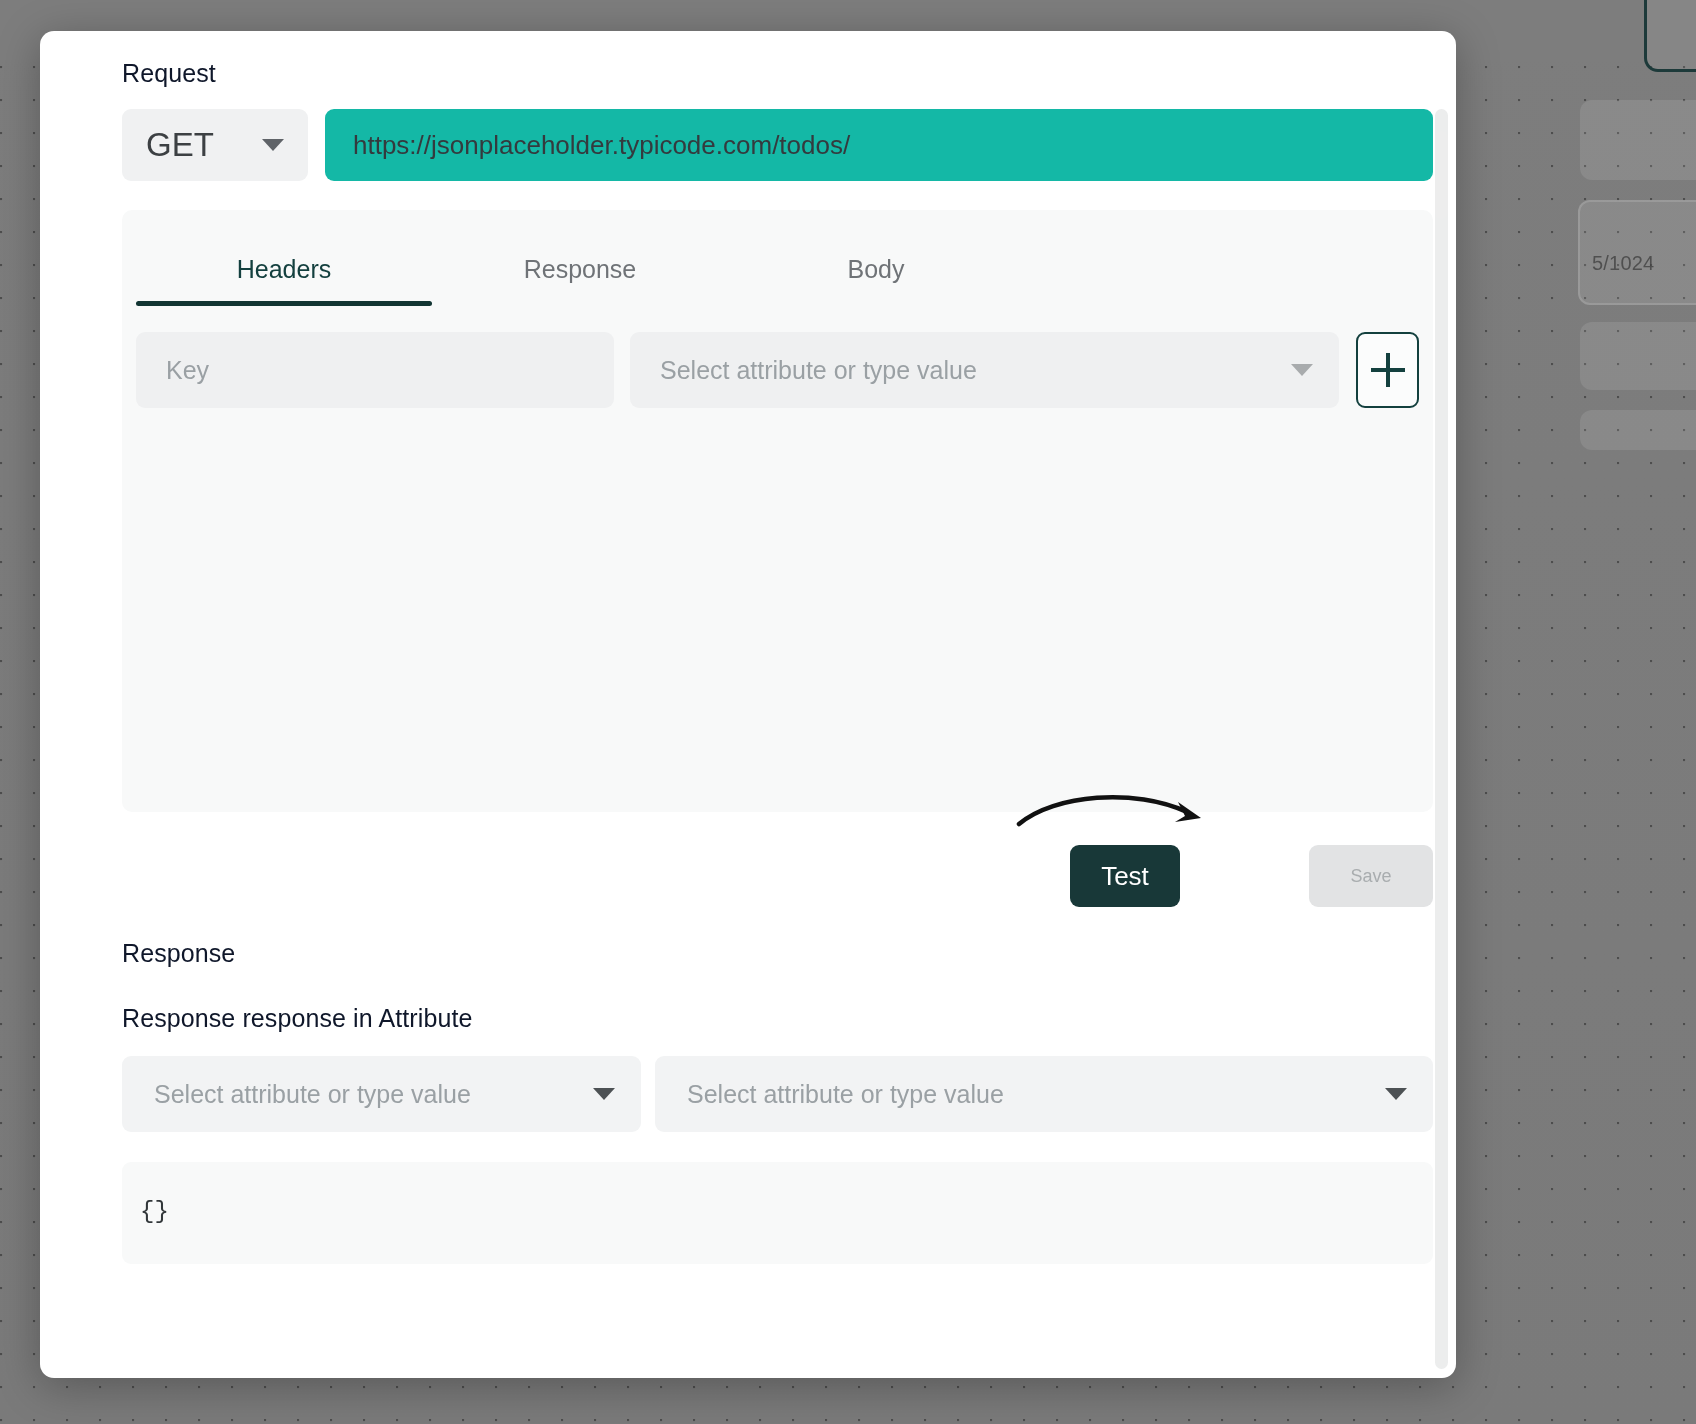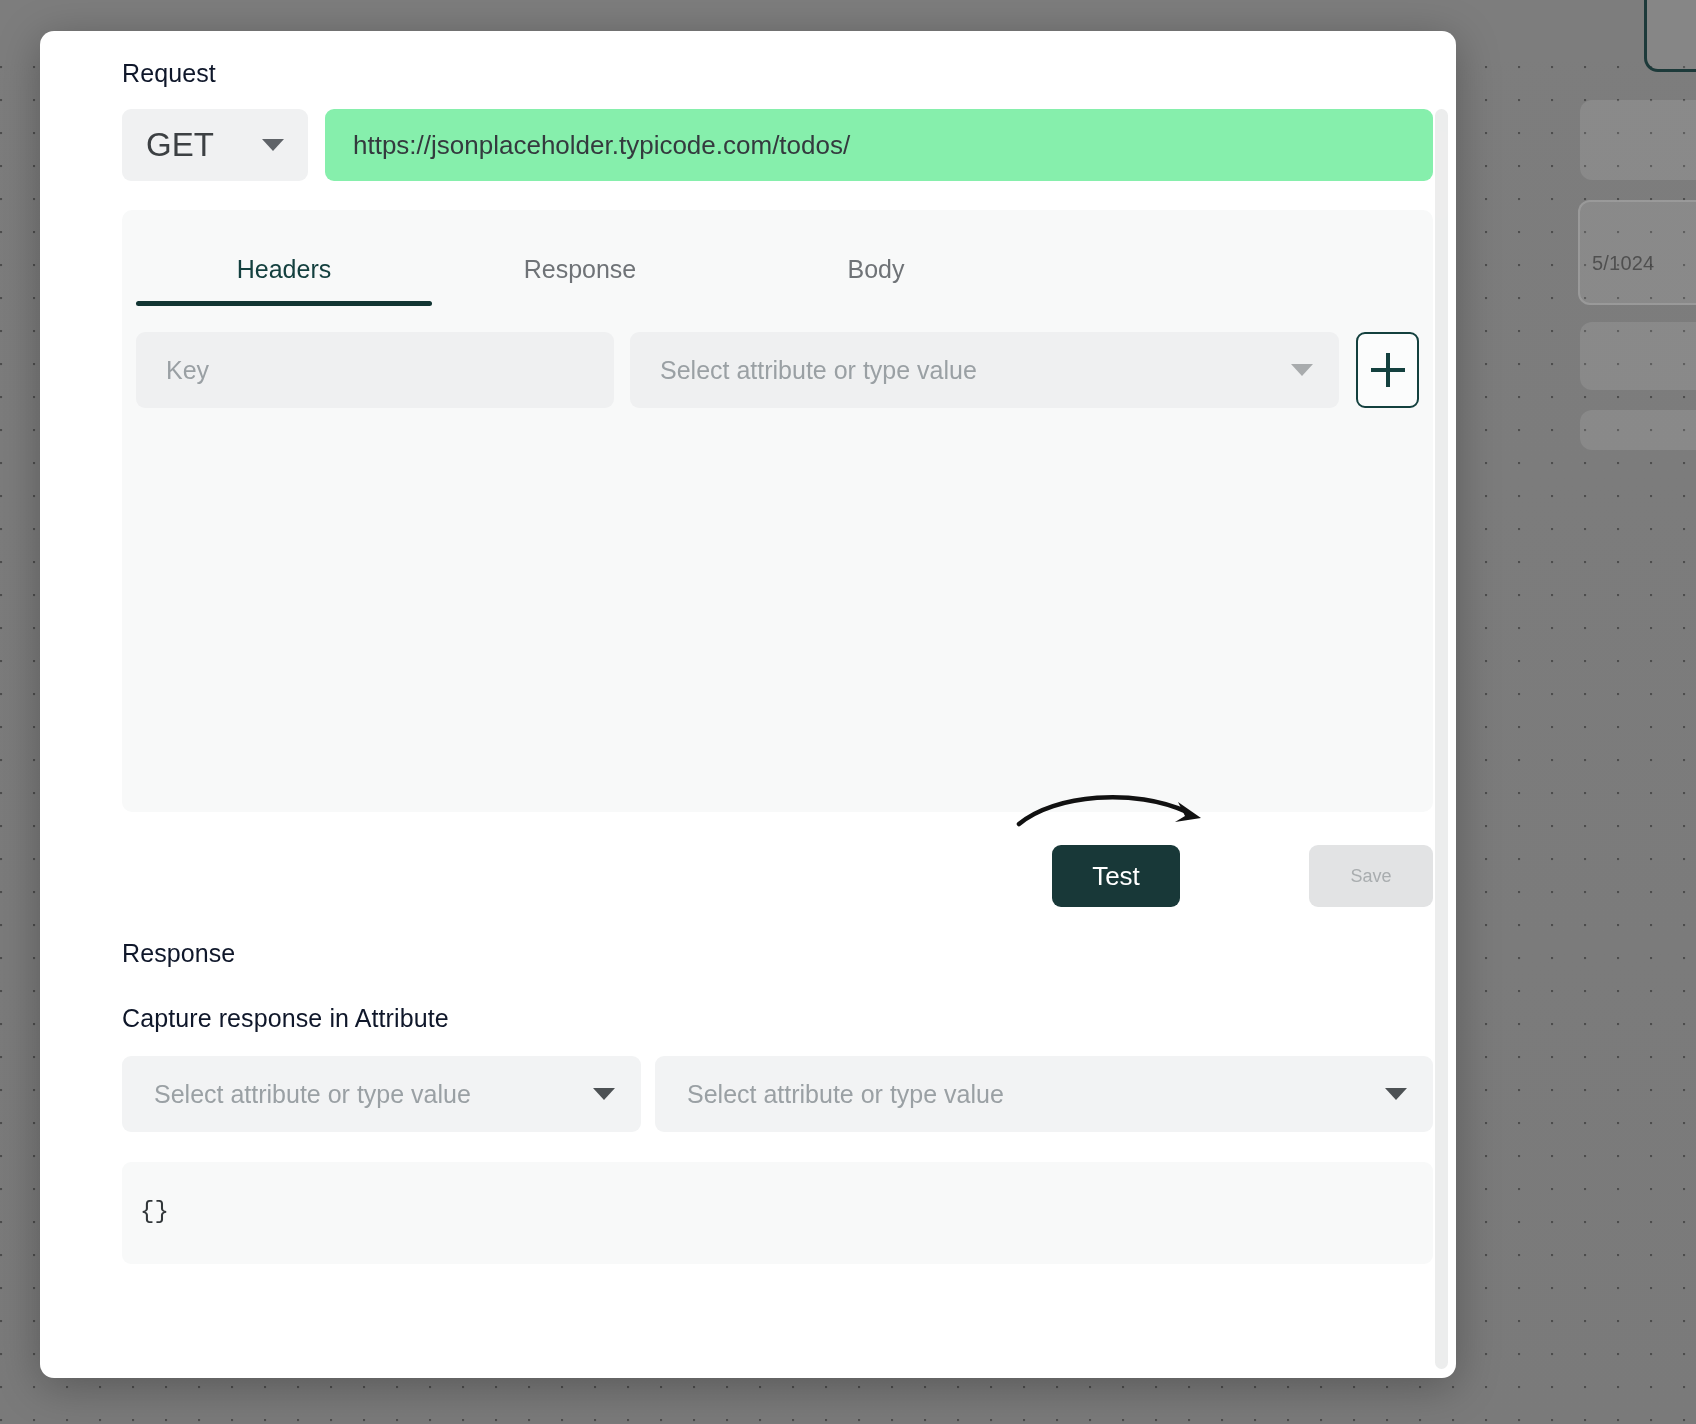--- a/index.html
+++ b/index.html
@@ -122,21 +122,21 @@
     border-left: 11px solid transparent;
     border-right: 11px solid transparent;
     border-top: 12px solid #5f6368;
   }
   .tri-down.light { border-top-color: #a8abad; }
 
   #url-input {
     position: absolute;
     left: 203px; top: 0;
     width: 1108px; height: 72px;
-    background: #86efac;
+    background: #14b8a6;
     border: none;
     border-radius: 9px;
     padding: 0 28px;
     font-size: 26px;
     color: #343a3e;
     font-family: "Liberation Sans", sans-serif;
   }
 
   
   #tab-panel {
@@ -243,21 +243,21 @@
   #action-row {
     position: absolute;
     left: 82px;
     top: 784px;
     width: 1311px;
     height: 100px;
   }
   #test-button {
     position: absolute;
     right: 253px; top: 30px;
-    width: 128px; height: 62px;
+    width: 110px; height: 62px;
     border: none;
     border-radius: 9px;
     background: #183838;
     color: #ffffff;
     font-size: 26px;
     font-family: "Liberation Sans", sans-serif;
     cursor: pointer;
   }
   #save-button {
     position: absolute;
@@ -384,21 +384,21 @@
       <path d="M4 38 C 40 8, 120 2, 172 26" stroke="#111111" stroke-width="4.5" fill="none" stroke-linecap="round"></path>
       <path d="M186 32 L 163 16 L 170 30 L 160 36 Z" fill="#111111"></path>
     </svg>
 
     <div id="action-row">
       <button id="test-button">Test</button>
       <button id="save-button">Save</button>
     </div>
 
     <div class="section-label" id="response-label">Response</div>
-    <div class="section-label" id="capture-label">Capture response in Attribute</div>
+    <div class="section-label" id="capture-label">Response response in Attribute</div>
 
     <div id="capture-row">
       <div class="select-box" id="capture-attribute-select">
         <span class="ph">Select attribute or type value</span>
         <span class="tri-down dark"></span>
       </div>
       <div class="select-box" id="capture-value-select">
         <span class="ph">Select attribute or type value</span>
         <span class="tri-down dark"></span>
       </div>

